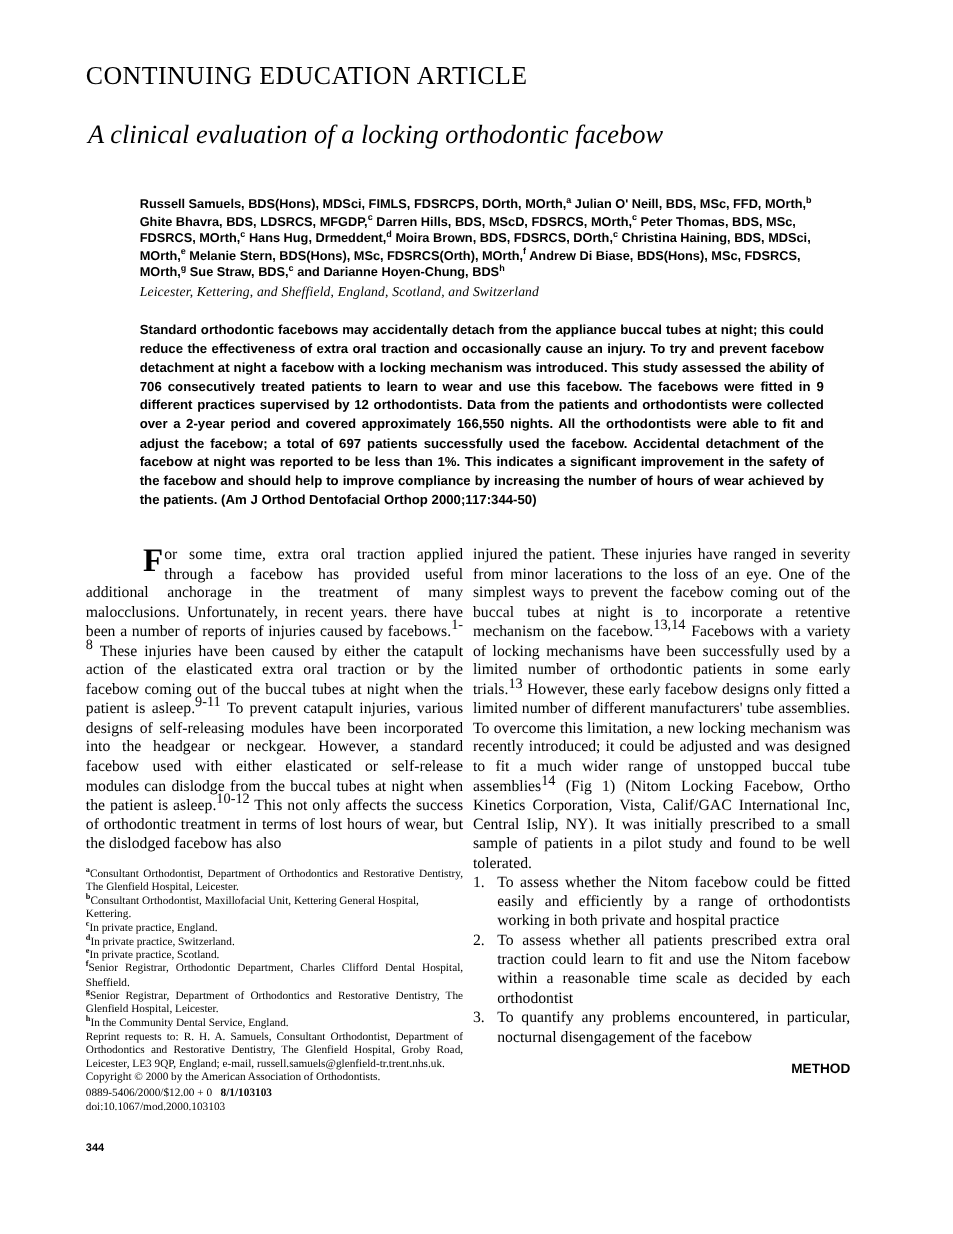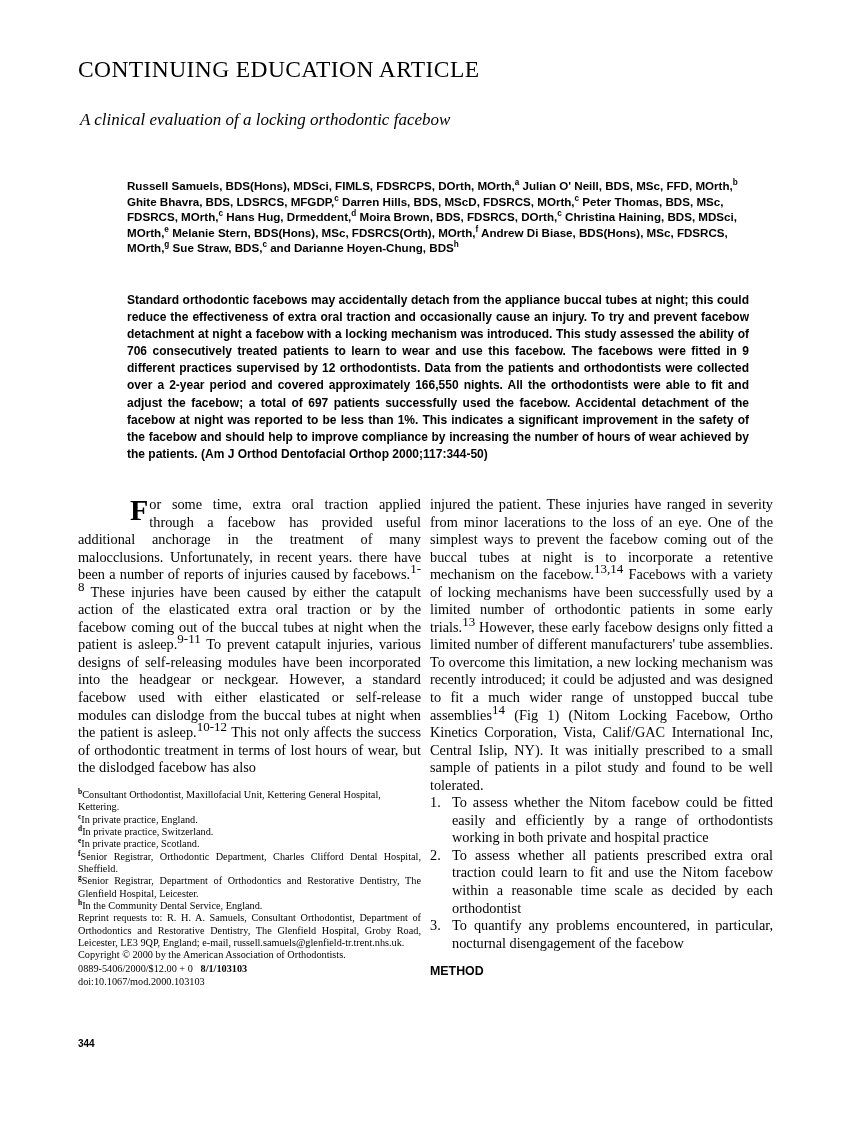--- a/index.html
+++ b/index.html
@@ -32,21 +32,21 @@
     font-size: 23.5px;
     letter-spacing: 0.4px;
     white-space: nowrap;
   }
   .article-title {
     position: absolute;
     left: 80px;
     top: 110px;
     font-family: "Liberation Serif", serif;
     font-style: italic;
-    font-size: 17px;
+    font-size: 24px;
     white-space: nowrap;
   }
 
   
   .authors {
     position: absolute;
     left: 127px;
     top: 178px;
     width: 620px;
     font-family: "Liberation Sans", sans-serif;
@@ -142,21 +142,21 @@
     top: 0;
   }
 
   .method-head {
     font-family: "Liberation Sans", sans-serif;
     font-weight: bold;
     font-size: 12.4px;
     line-height: 14px;
     margin-top: 12px;
     margin-bottom: 6px;
-    text-align: left;
+    text-align: right;
   }
 
   
   .footnotes {
     position: absolute;
     left: 78px;
     top: 789px;
     width: 343px;
     font-family: "Liberation Serif", serif;
     font-size: 10.25px;
@@ -194,20 +194,21 @@
 <body>
 
 <div class="page">
 
   <div class="section-label">CONTINUING EDUCATION ARTICLE</div>
 
   <div class="article-title">A clinical evaluation of a locking orthodontic facebow</div>
 
   <div class="authors">Russell Samuels, BDS(Hons), MDSci, FIMLS, FDSRCPS, DOrth, MOrth,<sup>a</sup> Julian O' Neill, BDS, MSc, FFD, MOrth,<sup>b</sup> Ghite Bhavra, BDS, LDSRCS, MFGDP,<sup>c</sup> Darren Hills, BDS, MScD, FDSRCS, MOrth,<sup>c</sup> Peter Thomas, BDS, MSc, FDSRCS, MOrth,<sup>c</sup> Hans Hug, Drmeddent,<sup>d</sup> Moira Brown, BDS, FDSRCS, DOrth,<sup>c</sup> Christina Haining, BDS, MDSci, MOrth,<sup>e</sup> Melanie Stern, BDS(Hons), MSc, FDSRCS(Orth), MOrth,<sup>f</sup> Andrew Di Biase, BDS(Hons), MSc, FDSRCS, MOrth,<sup>g</sup> Sue Straw, BDS,<sup>c</sup> and Darianne Hoyen-Chung, BDS<sup>h</sup></div>
 
+  <div class="affil-line">Leicester, Kettering, and Sheffield, England, Scotland, and Switzerland</div>
 
   <div class="abstract">Standard orthodontic facebows may accidentally detach from the appliance buccal tubes at night; this could reduce the effectiveness of extra oral traction and occasionally cause an injury. To try and prevent facebow detachment at night a facebow with a locking mechanism was introduced. This study assessed the ability of 706 consecutively treated patients to learn to wear and use this facebow. The facebows were fitted in 9 different practices supervised by 12 orthodontists. Data from the patients and orthodontists were collected over a 2-year period and covered approximately 166,550 nights. All the orthodontists were able to fit and adjust the facebow; a total of 697 patients successfully used the facebow. Accidental detachment of the facebow at night was reported to be less than 1%. This indicates a significant improvement in the safety of the facebow and should help to improve compliance by increasing the number of hours of wear achieved by the patients. (Am J Orthod Dentofacial Orthop 2000;117:344-50)</div>
 
   <div class="col col-left">
     <p class="dropcap-para"><span class="dropcap">F</span><span>or some time, extra oral traction applied through a facebow has provided useful additional anchorage in the treatment of many malocclusions. Unfortunately, in recent years. there have been a number of reports of injuries caused by facebows.<sup>1-8</sup> These injuries have been caused by either the catapult action of the elasticated extra oral traction or by the facebow coming out of the buccal tubes at night when the patient is asleep.<sup>9-11</sup> To prevent catapult injuries, various designs of self-releasing modules have been incorporated into the headgear or neckgear. However, a standard facebow used with either elasticated or self-release modules can dislodge from the buccal tubes at night when the patient is asleep.<sup>10-12</sup> This not only affects the success of orthodontic treatment in terms of lost hours of wear, but the dislodged facebow has also</span></p>
   </div>
 
   <div class="col col-right">
     <p>injured the patient. These injuries have ranged in severity from minor lacerations to the loss of an eye. One of the simplest ways to prevent the facebow coming out of the buccal tubes at night is to incorporate a retentive mechanism on the facebow.<sup>13,14</sup> Facebows with a variety of locking mechanisms have been successfully used by a limited number of orthodontic patients in some early trials.<sup>13</sup> However, these early facebow designs only fitted a limited number of different manufacturers' tube assemblies. To overcome this limitation, a new locking mechanism was recently introduced; it could be adjusted and was designed to fit a much wider range of unstopped buccal tube assemblies<sup>14</sup> (Fig 1) (Nitom Locking Facebow, Ortho Kinetics Corporation, Vista, Calif/GAC International Inc, Central Islip, NY). It was initially prescribed to a small sample of patients in a pilot study and found to be well tolerated.</p>
 
@@ -224,20 +225,21 @@
         <span class="num">3.</span>
         <span>To quantify any problems encountered, in particular, nocturnal disengagement of the facebow</span>
       </li>
     </ol>
 
     <div class="method-head">METHOD</div>
 
   </div>
 
   <div class="footnotes">
+    <p><sup>a</sup>Consultant Orthodontist, Department of Orthodontics and Restorative Dentistry, The Glenfield Hospital, Leicester.</p>
     <p class="fn-tight"><sup>b</sup>Consultant Orthodontist, Maxillofacial Unit, Kettering General Hospital, Kettering.</p>
     <p class="fn-tight"><sup>c</sup>In private practice, England.</p>
     <p class="fn-tight"><sup>d</sup>In private practice, Switzerland.</p>
     <p class="fn-tight"><sup>e</sup>In private practice, Scotland.</p>
     <p><sup>f</sup>Senior Registrar, Orthodontic Department, Charles Clifford Dental Hospital, Sheffield.</p>
     <p><sup>g</sup>Senior Registrar, Department of Orthodontics and Restorative Dentistry, The Glenfield Hospital, Leicester.</p>
     <p class="fn-tight"><sup>h</sup>In the Community Dental Service, England.</p>
     <p>Reprint requests to: R. H. A. Samuels, Consultant Orthodontist, Department of Orthodontics and Restorative Dentistry, The Glenfield Hospital, Groby Road, Leicester, LE3 9QP, England; e-mail, russell.samuels@glenfield-tr.trent.nhs.uk.</p>
     <p class="fn-tight">Copyright © 2000 by the American Association of Orthodontists.</p>
     <p class="issn-line"><span>0889-5406/2000/$12.00 + 0</span><span>&nbsp;&nbsp;&nbsp;</span><span class="bold">8/1/103103</span></p>

